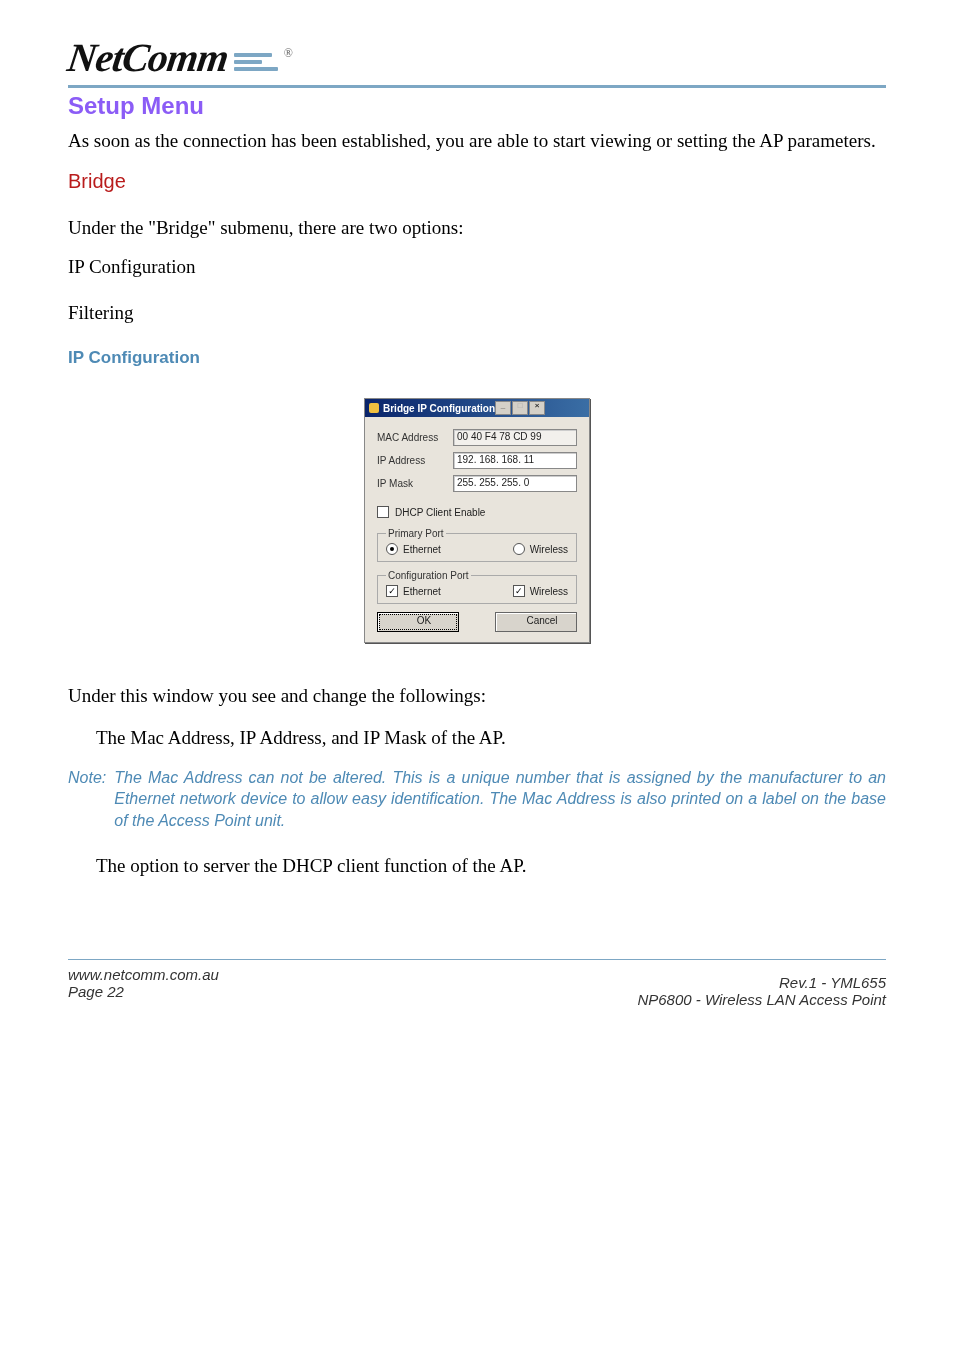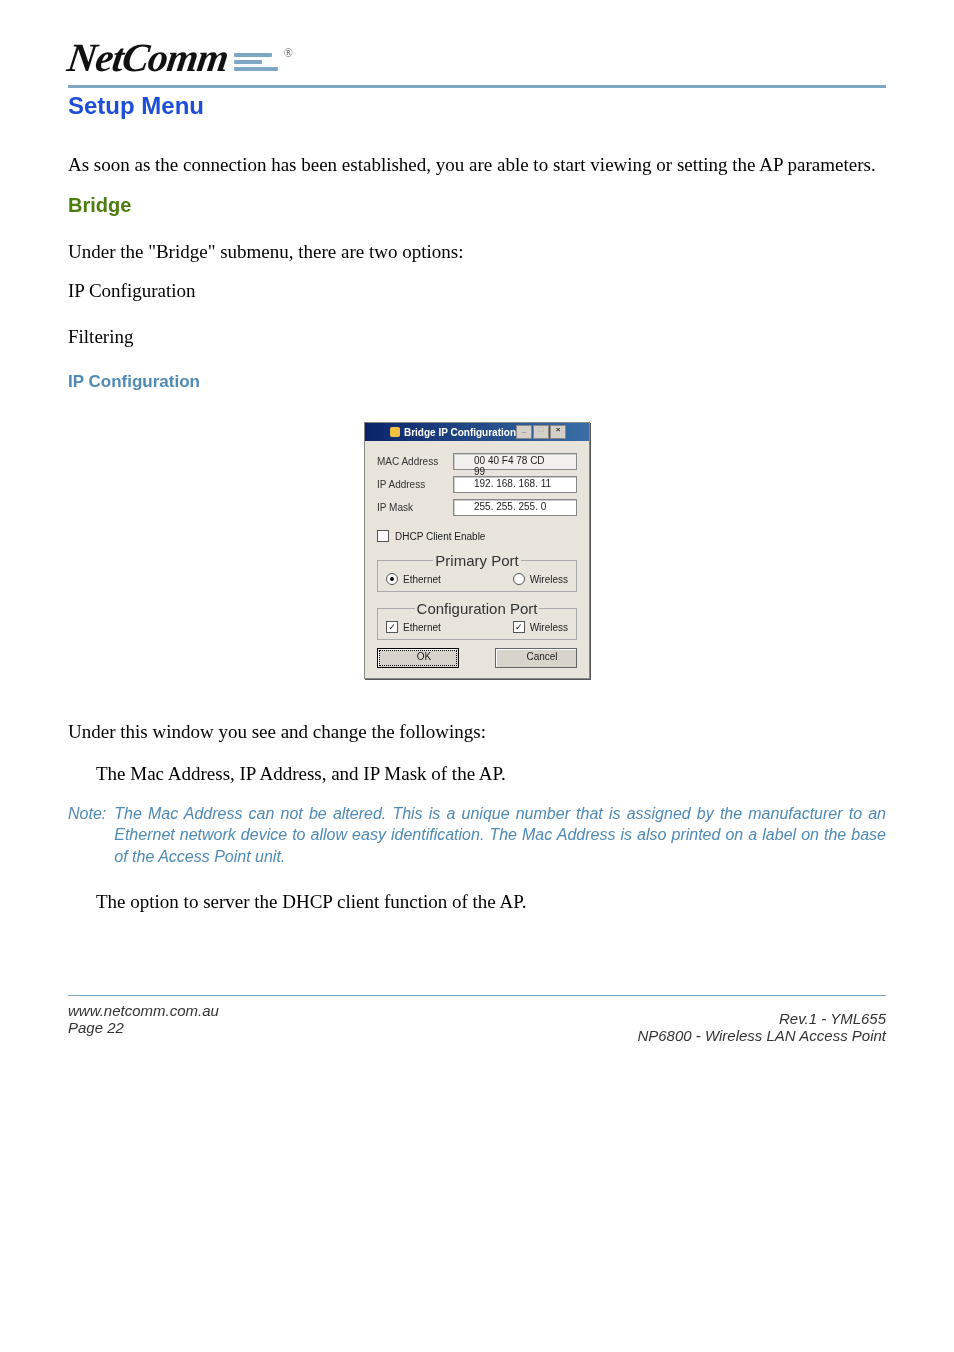--- a/index.html
+++ b/index.html
@@ -47,35 +47,35 @@
     font-size: 12px;
     color: #666;
     padding-bottom: 20px;
   }
   .hr {
     border: none;
     border-top: 3px solid #7da7c4;
     margin: 0 0 4px 0;
   }
   .h1 {
-    color: #1d4ed8;
+    color: #8b5cf6;
     font-family: Arial, Helvetica, sans-serif;
     font-weight: bold;
     font-size: 24px;
-    margin: 0 0 32px 0;
+    margin: 0 0 8px 0;
   }
   .body-text {
     font-size: 19px;
     line-height: 1.35;
     margin: 0 0 16px 0;
   }
   .h2 {
-    color: #4d7c0f;
+    color: #b91c1c;
     font-family: Arial, Helvetica, sans-serif;
-    font-weight: bold;
+    font-weight: normal;
     font-size: 20px;
     margin: 10px 0 22px 0;
   }
   .h3 {
     color: #4e8ab5;
     font-family: Arial, Helvetica, sans-serif;
     font-weight: bold;
     font-size: 17px;
     margin: 6px 0 24px 0;
   }
@@ -119,21 +119,21 @@
     font-size: 10px;
     color: #222;
   }
   .titlebar {
     background: linear-gradient(to right, #0a246a, #3a6ea5);
     color: #fff;
     font-weight: bold;
     font-size: 10px;
     display: flex;
     align-items: center;
-    justify-content: center;
+    justify-content: flex-start;
     padding: 2px 2px 2px 4px;
   }
   .titlebar-left {
     display: flex;
     align-items: center;
     gap: 4px;
   }
   .titlebar-icon {
     width: 10px;
     height: 10px;
@@ -167,21 +167,21 @@
     margin-bottom: 6px;
   }
   .form-label {
     width: 70px;
     color: #333;
   }
   .form-input {
     flex: 1;
     border: 1px solid #888;
     background: #fff;
-    padding: 1px 20px;
+    padding: 1px 3px;
     font-size: 10px;
     height: 13px;
     box-shadow: inset 1px 1px 0 #ccc;
   }
   .form-input.readonly {
     background: #f2f0ec;
   }
   .chk-row {
     display: flex;
     align-items: flex-end;
@@ -211,24 +211,23 @@
   .chk .mark {
     font-size: 9px;
     color: #000;
   }
   fieldset {
     border: 1px solid #aaa;
     margin: 0 0 8px 0;
     padding: 4px 8px 6px 8px;
   }
   legend {
-    font-size: 15px;
+    font-size: 10px;
     color: #333;
     padding: 0 2px;
-    text-align: center;
   }
   .fieldset-row {
     display: flex;
     justify-content: space-between;
     align-items: center;
     gap: 44px;
   }
   .inline-opt {
     display: flex;
     align-items: center;

